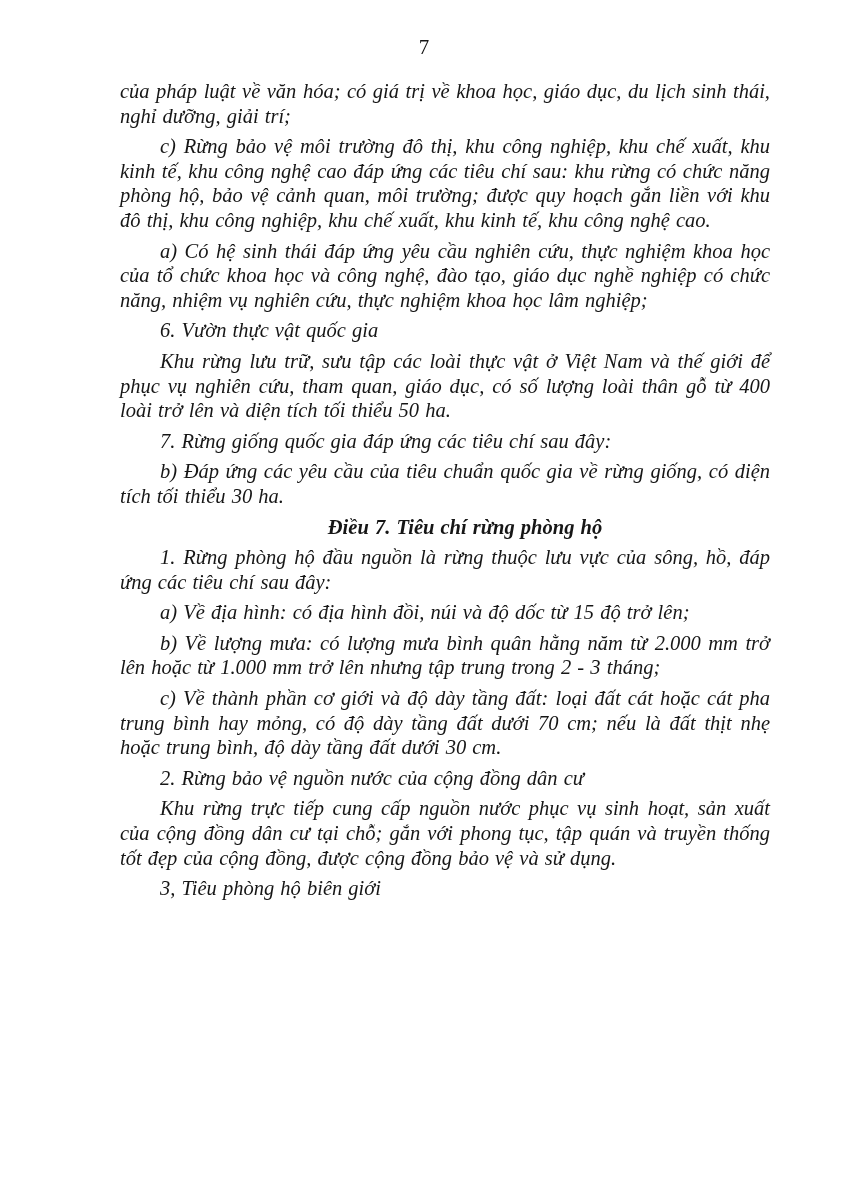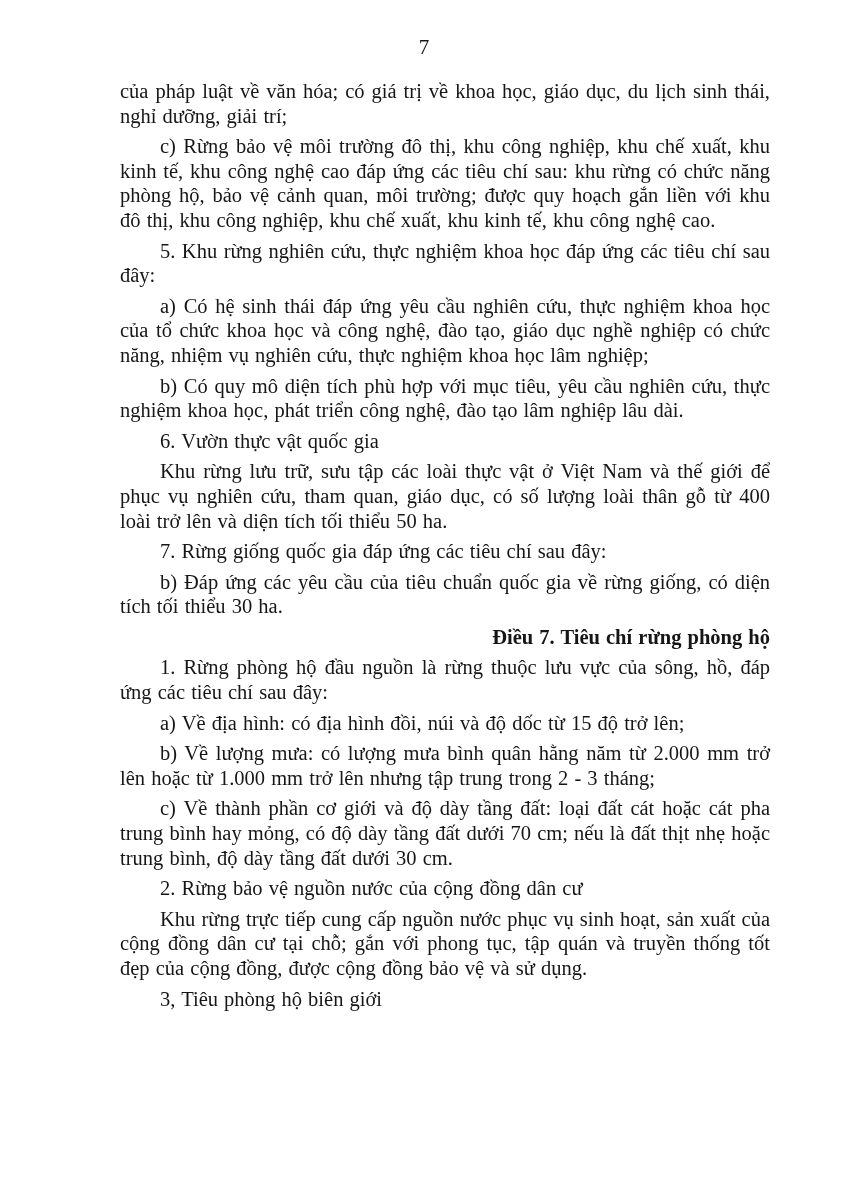--- a/index.html
+++ b/index.html
@@ -34,40 +34,39 @@
     top: 79px;
     left: 120px;
     width: 650px;
   }
   .doc-body p.para {
     margin: 0 0 6px 0;
     font-size: 20.5px;
     line-height: 24.6px;
     text-align: justify;
     word-spacing: 1px;
+    font-style: italic;
   }
   .doc-body p.para.indent {
     text-indent: 40px;
   }
   .doc-body p.para.bold {
     font-weight: bold;
-    text-align: right;
+    text-align: center;
   }
 </style>
 </head>
 <body>
 
 <div class="page">
   <div class="page-number">7</div>
   <div class="doc-body">
       <p class="para">của pháp luật về văn hóa; có giá trị về khoa học, giáo dục, du lịch sinh thái, nghỉ dưỡng, giải trí;</p>
       <p class="para indent">c) Rừng bảo vệ môi trường đô thị, khu công nghiệp, khu chế xuất, khu kinh tế, khu công nghệ cao đáp ứng các tiêu chí sau: khu rừng có chức năng phòng hộ, bảo vệ cảnh quan, môi trường; được quy hoạch gắn liền với khu đô thị, khu công nghiệp, khu chế xuất, khu kinh tế, khu công nghệ cao.</p>
-      <p class="para indent">5. Khu rừng nghiên cứu, thực nghiệm khoa học đáp ứng các tiêu chí sau đây:</p>
       <p class="para indent">a) Có hệ sinh thái đáp ứng yêu cầu nghiên cứu, thực nghiệm khoa học của tổ chức khoa học và công nghệ, đào tạo, giáo dục nghề nghiệp có chức năng, nhiệm vụ nghiên cứu, thực nghiệm khoa học lâm nghiệp;</p>
-      <p class="para indent">b) Có quy mô diện tích phù hợp với mục tiêu, yêu cầu nghiên cứu, thực nghiệm khoa học, phát triển công nghệ, đào tạo lâm nghiệp lâu dài.</p>
       <p class="para indent">6. Vườn thực vật quốc gia</p>
       <p class="para indent">Khu rừng lưu trữ, sưu tập các loài thực vật ở Việt Nam và thế giới để phục vụ nghiên cứu, tham quan, giáo dục, có số lượng loài thân gỗ từ 400 loài trở lên và diện tích tối thiểu 50 ha.</p>
       <p class="para indent">7. Rừng giống quốc gia đáp ứng các tiêu chí sau đây:</p>
       <p class="para indent">b) Đáp ứng các yêu cầu của tiêu chuẩn quốc gia về rừng giống, có diện tích tối thiểu 30 ha.</p>
       <p class="para indent bold">Điều 7. Tiêu chí rừng phòng hộ</p>
       <p class="para indent">1. Rừng phòng hộ đầu nguồn là rừng thuộc lưu vực của sông, hồ, đáp ứng các tiêu chí sau đây:</p>
       <p class="para indent">a) Về địa hình: có địa hình đồi, núi và độ dốc từ 15 độ trở lên;</p>
       <p class="para indent">b) Về lượng mưa: có lượng mưa bình quân hằng năm từ 2.000 mm trở lên hoặc từ 1.000 mm trở lên nhưng tập trung trong 2 - 3 tháng;</p>
       <p class="para indent">c) Về thành phần cơ giới và độ dày tầng đất: loại đất cát hoặc cát pha trung bình hay mỏng, có độ dày tầng đất dưới 70 cm; nếu là đất thịt nhẹ hoặc trung bình, độ dày tầng đất dưới 30 cm.</p>
       <p class="para indent">2. Rừng bảo vệ nguồn nước của cộng đồng dân cư</p>

